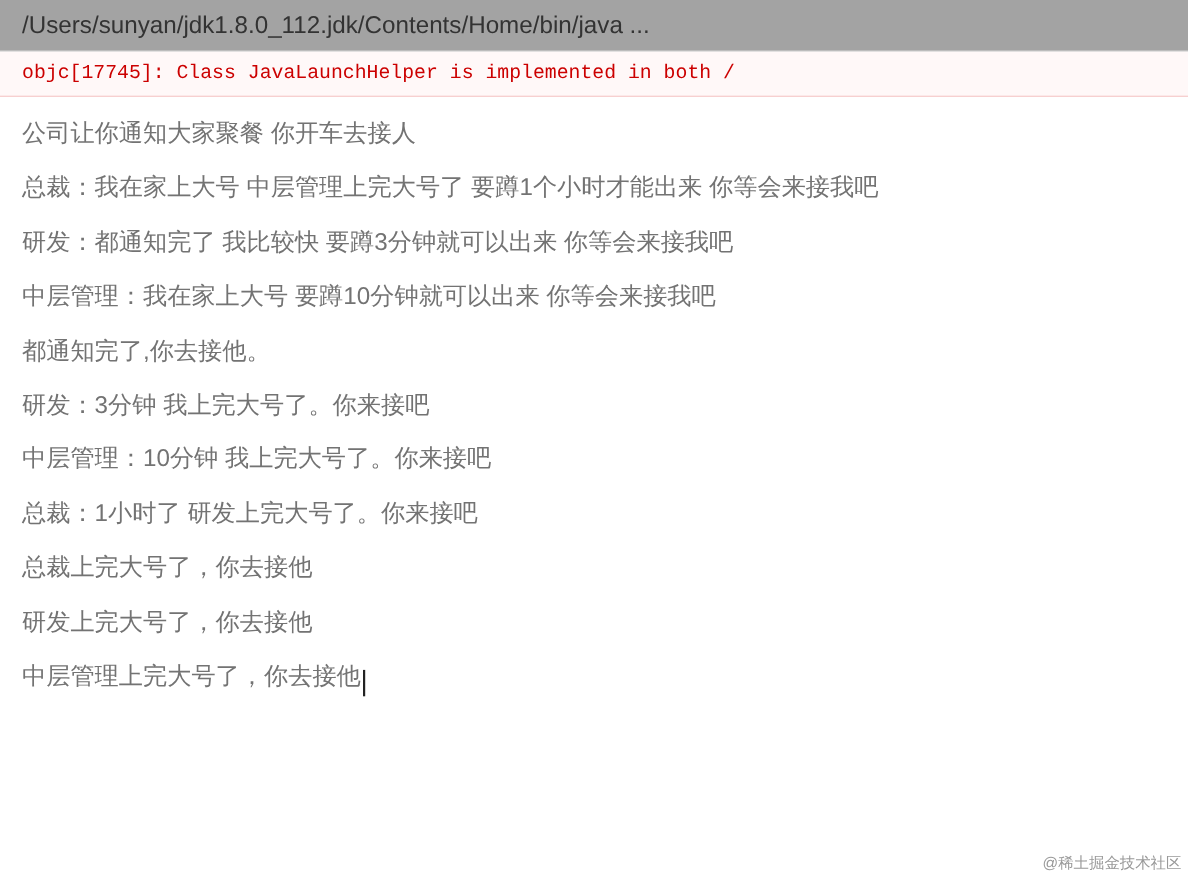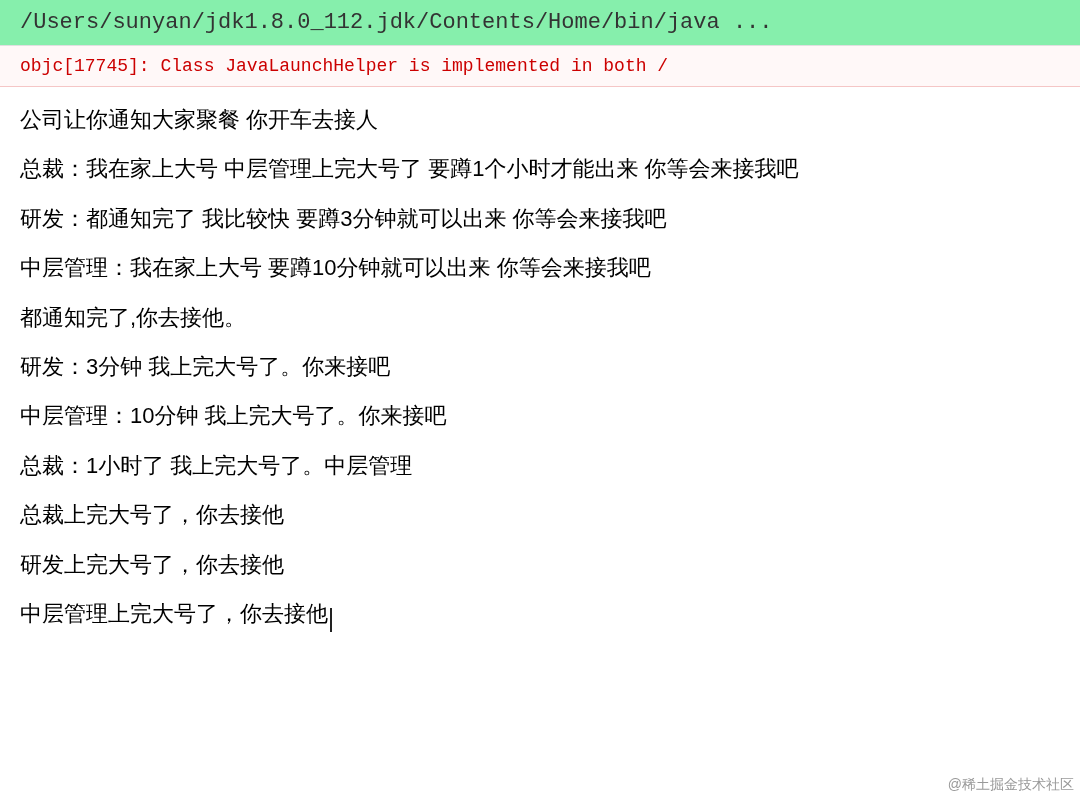--- a/index.html
+++ b/index.html
@@ -18,23 +18,23 @@
 
     .container {
       width: 1080px;
       height: 806px;
       background: #ffffff;
       position: relative;
       padding: 0;
     }
 
     .line-path {
-      background: #86efac;
+      background: #a3a3a3;
       padding: 10px 20px 10px 20px;
-      font-family: Liberation Mono, monospace;
+      font-family: Liberation Sans, sans-serif;
       font-size: 22px;
       color: #333333;
       border-bottom: 1px solid #e0e0e0;
       white-space: nowrap;
       overflow: hidden;
       text-overflow: ellipsis;
     }
 
     .line-error {
       background: #fff8f8;
@@ -47,21 +47,21 @@
       overflow: hidden;
     }
 
     .content-area {
       padding: 8px 20px 0 20px;
     }
 
     .text-line {
       font-family: 'PingFang SC', 'Microsoft YaHei', 'SimHei', sans-serif;
       font-size: 22px;
-      color: #000000;
+      color: #737373;
       line-height: 1.7;
       padding: 6px 0;
     }
 
     .watermark {
       position: absolute;
       bottom: 12px;
       right: 6px;
       font-family: 'PingFang SC', 'Microsoft YaHei', sans-serif;
       font-size: 14px;
@@ -90,19 +90,19 @@
   <div class="line-error">objc[17745]: Class JavaLaunchHelper is implemented in both /</div>
   <div class="content-area">
 
   <div class="text-line">公司让你通知大家聚餐 你开车去接人</div>
       <div class="text-line">总裁：我在家上大号 中层管理上完大号了 要蹲1个小时才能出来 你等会来接我吧</div>
       <div class="text-line">研发：都通知完了 我比较快 要蹲3分钟就可以出来 你等会来接我吧</div>
       <div class="text-line">中层管理：我在家上大号   要蹲10分钟就可以出来 你等会来接我吧</div>
       <div class="text-line">都通知完了,你去接他。</div>
       <div class="text-line">研发：3分钟 我上完大号了。你来接吧</div>
       <div class="text-line">中层管理：10分钟 我上完大号了。你来接吧</div>
-      <div class="text-line">总裁：1小时了 我上完大号了。中层管理</div>
+      <div class="text-line">总裁：1小时了 研发上完大号了。你来接吧</div>
       <div class="text-line">总裁上完大号了，你去接他</div>
       <div class="text-line">研发上完大号了，你去接他</div>
       <div class="text-line cursor-line">中层管理上完大号了，你去接他<span class="cursor"></span></div>
     </div>
   <div class="watermark">@稀土掘金技术社区</div>
 </div>
 
 </body></html>

